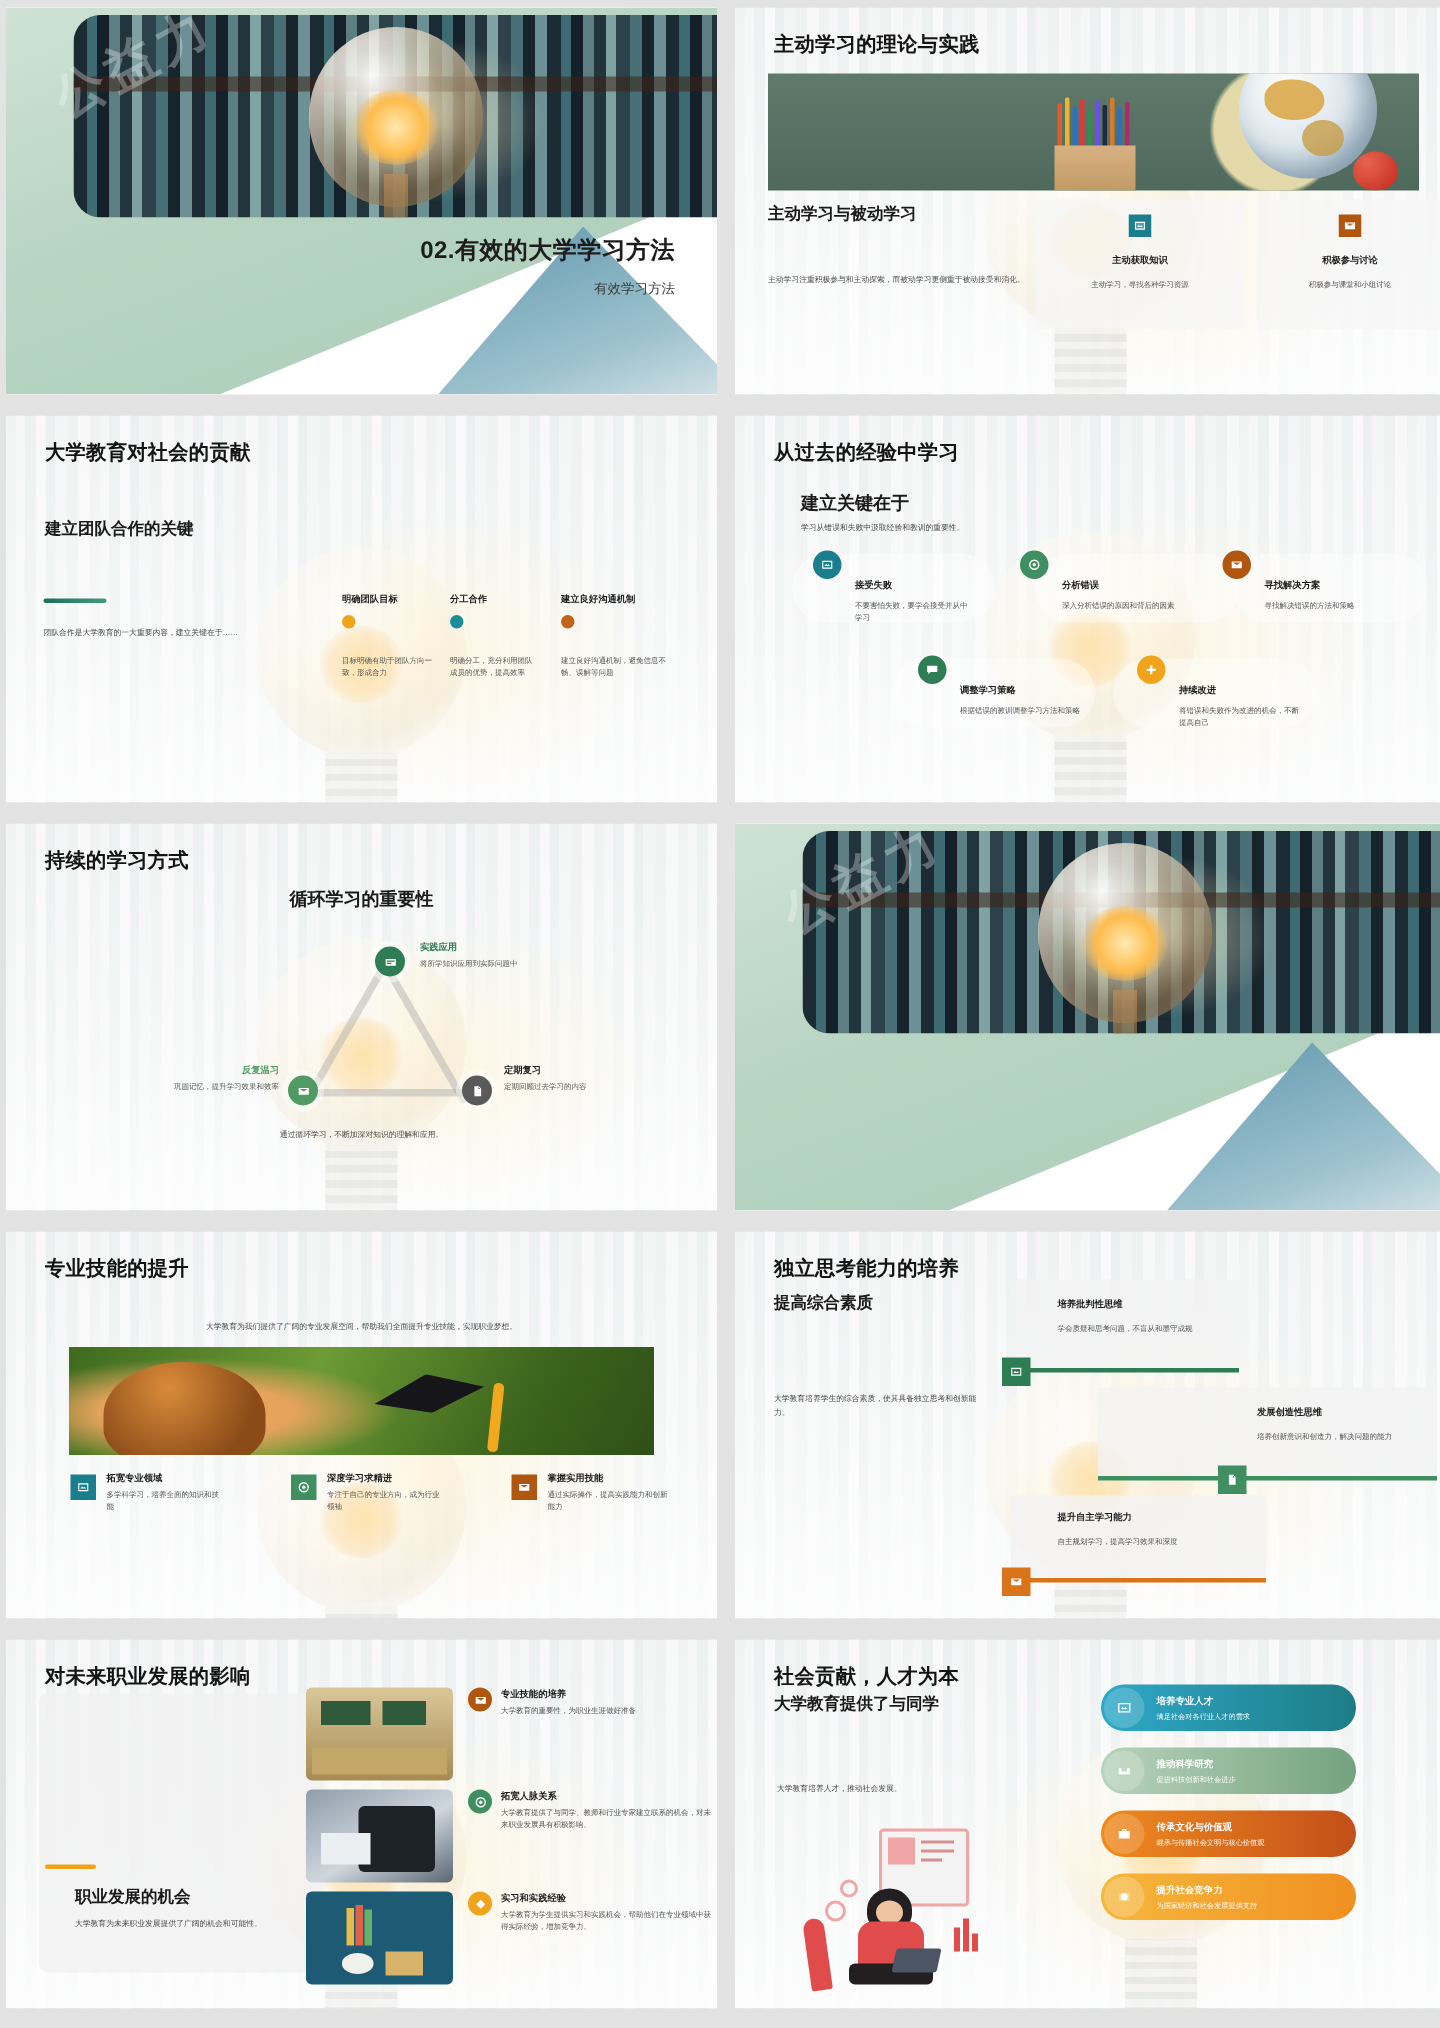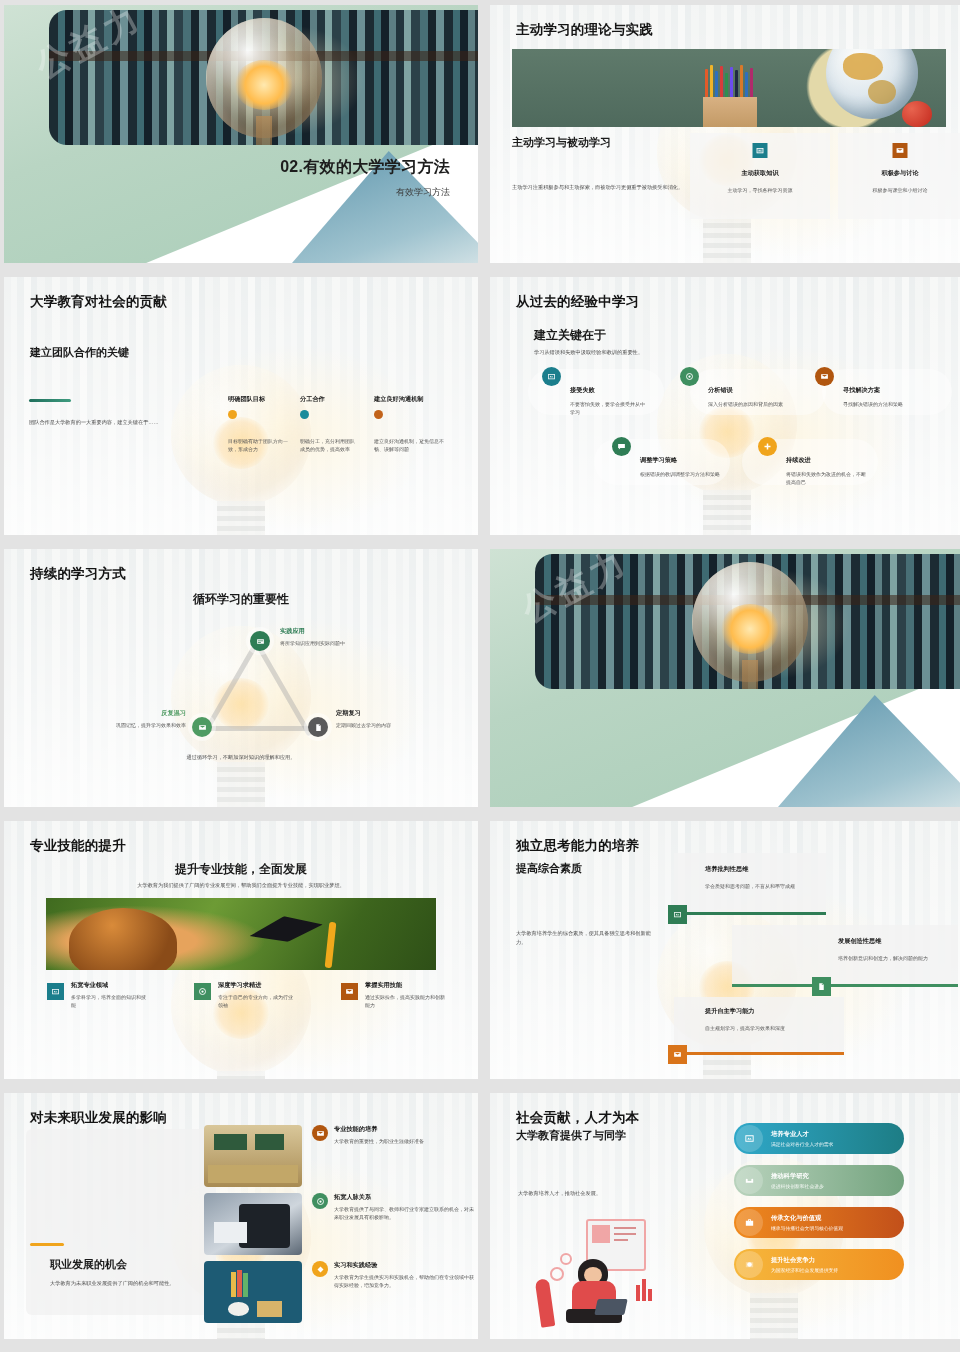--- a/index.html
+++ b/index.html
@@ -465,21 +465,20 @@
   </div>
 
   <div class="slide">
     <div class="bg-shelf"></div>
     <div class="bulb" style="top:44%;">
       <div class="glass"></div>
         <div class="fil"></div>
         <div class="base"></div>
     </div>
     <div class="s-title">专业技能的提升</div>
-    <div class="s-sub" style="left:0;right:0;top:40px;text-align:center;font-size:12px;">提升专业技能，全面发展</div>
     <div class="s-small" style="position:absolute;left:0;right:0;top:60px;text-align:center;">大学教育为我们提供了广阔的专业发展空间，帮助我们全面提升专业技能，实现职业梦想。</div>
 
     <div class="s7-photo">
       <div class="s7-hair"></div>
       <div class="s7-cap"></div>
       <div class="s7-tassel"></div>
     </div>
 
     <div style="position:absolute;left:43px;top:160px;width:128px;">
       <div class="chip" style="position:absolute;left:0;top:2px;width:17px;height:17px;background:#1b7e8c;">

